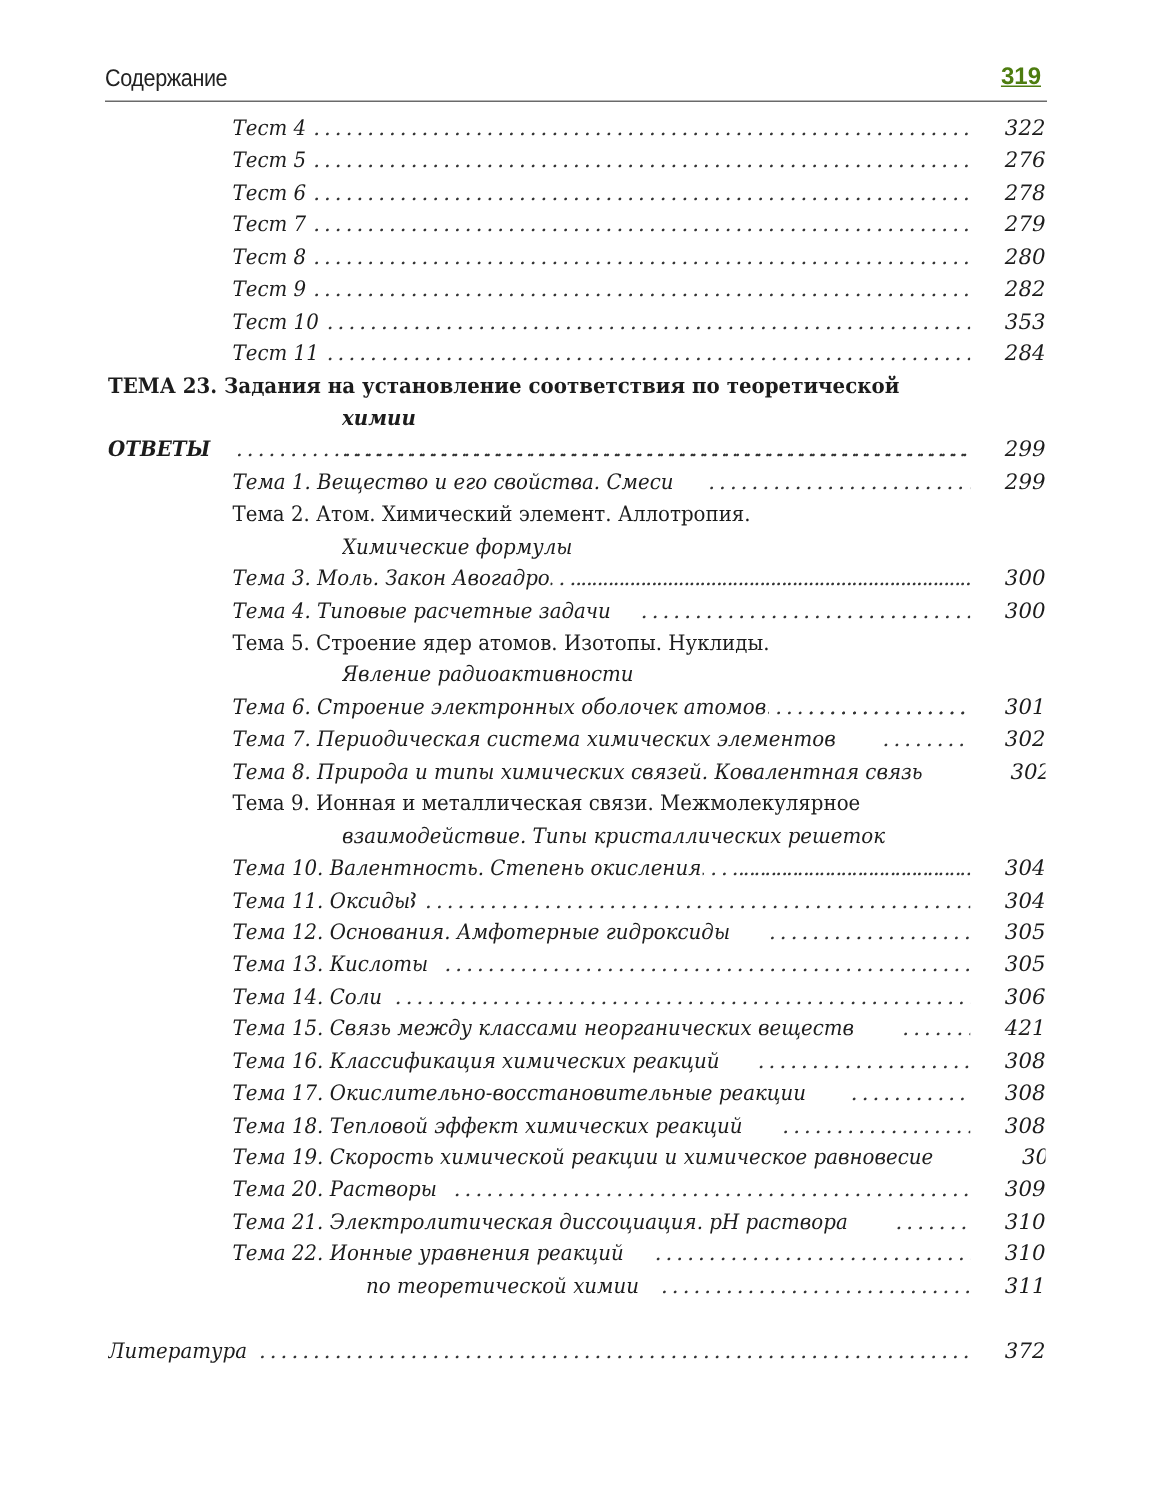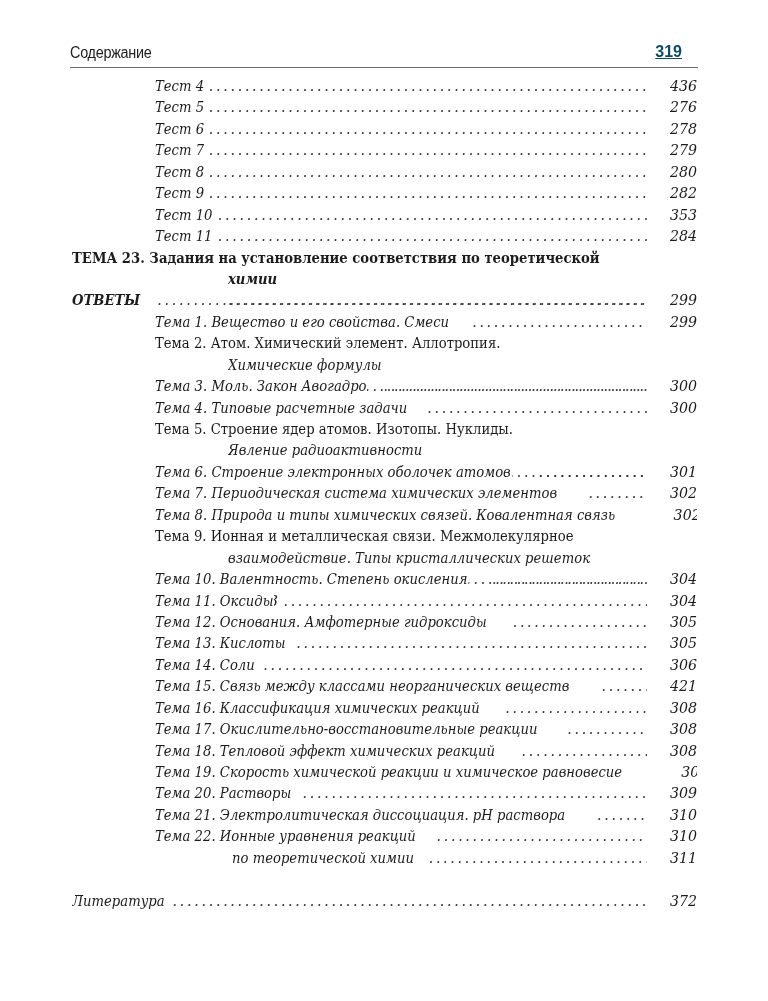--- a/index.html
+++ b/index.html
@@ -1,49 +1,49 @@
 <!DOCTYPE html>
 <html><head>
 <meta charset="utf-8">
 <style>
   html, body { margin:0; padding:0; background:#ffffff; }
   body { width:768px; height:1001px; position:relative; overflow:hidden; color:#1c1c1c; }
   .header { position:absolute; left:70px; top:41px; width:628px; height:26px; border-bottom:1.5px solid #6a6a6a; }
   .header-title { position:absolute; left:0; top:3px; font-family:"Liberation Sans", sans-serif; font-size:16px; color:#222; letter-spacing:-0.3px; transform:scaleX(0.9); transform-origin:left; }
-  .header-page { position:absolute; right:16px; top:2px; font-family:"Liberation Sans", sans-serif; font-size:16px; font-weight:bold; color:#0c4a6e;text-decoration:underline; }
+  .header-page { position:absolute; right:4px; top:2px; font-family:"Liberation Sans", sans-serif; font-size:16px; font-weight:bold; color:#4d7c0f;text-decoration:underline; }
   .toc { position:absolute; left:0; top:76px; width:768px; font-family:"DejaVu Serif", serif; font-size:14.2px; }
   .row { position:relative; height:21.45px; line-height:21.45px; }
   .line { position:absolute; right:71px; display:flex; white-space:nowrap; overflow:hidden;font-style:italic; }
   .txt { flex:0 0 auto; background:#fff; padding-right:1px; transform:scaleX(0.93); transform-origin:left; }
   .dots { flex:1 1 auto; overflow:hidden; letter-spacing:0px; color:#333; }
   .dots::before { content:". . . . . . . . . . . . . . . . . . . . . . . . . . . . . . . . . . . . . . . . . . . . . . . . . . . . . . . . . . . . . . . . . . . . . . . . . . . . . . . . . . . . . . . . . ."; letter-spacing:-0.9px; }
   .pg { flex:0 0 auto; width:44px; text-align:right; padding-left:6px; background:#fff; }
   .lvl1 .line { left:155px; }
   .lvl0 .line { left:72px; }
   .bold .txt { font-weight:bold; }
   .cont .line { left:228px;flex-direction:column; }
-  .contb .line { left:232px;align-items:flex-end; }
+  .contb .line { left:244px;align-items:flex-end; }
   .plain { position:absolute; white-space:nowrap; transform:scaleX(0.93); transform-origin:left; }
   .gap { height:22px; }
 </style>
 </head>
 <body>
 
 <div class="header">
   <span class="header-title">Содержание</span>
   <span class="header-page">319</span>
 </div>
 
 <div class="toc">
   <div id="tests">
       <div class="row lvl1">
         <div class="line">
           <span class="txt">Тест 4</span>
           <span class="dots"></span>
-          <span class="pg">436</span>
+          <span class="pg">322</span>
         </div>
       </div>
       <div class="row lvl1">
         <div class="line">
           <span class="txt">Тест 5</span>
           <span class="dots"></span>
           <span class="pg">276</span>
         </div>
       </div>
       <div class="row lvl1">

